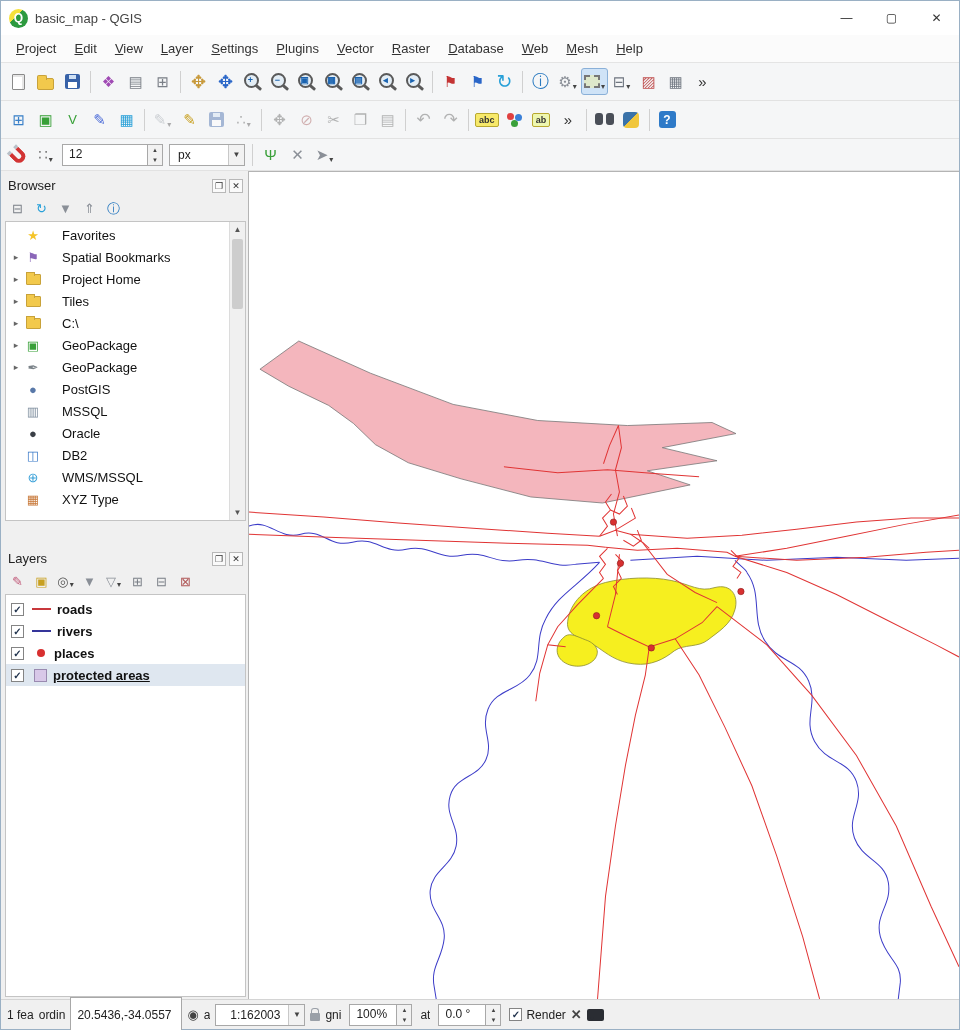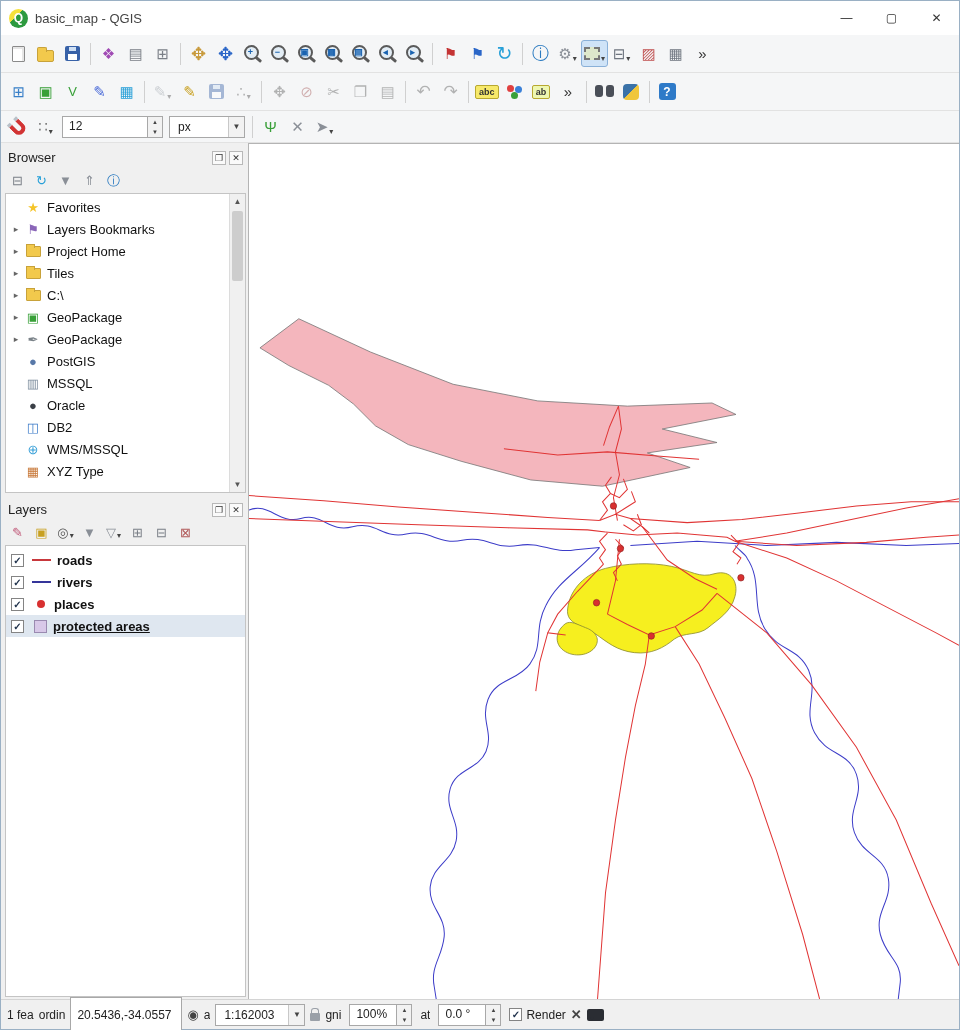--- a/index.html
+++ b/index.html
@@ -69,41 +69,41 @@
   .spin { display: inline-flex; margin: 0 3px; }
   .spin-val { width: 86px; background: #fff; border: 1px solid #a8a8a8; padding: 2px 6px; font-size: 12px; height: 22px; }
   .steppers { display: flex; flex-direction: column; width: 15px; border: 1px solid #a8a8a8; border-left: none; background: #f2f2f2; height: 22px; }
   .steppers span { flex: 1; display: flex; align-items: center; justify-content: center; font-size: 6px; color: #444; }
   .combo { display: inline-flex; margin: 0 3px; border: 1px solid #a8a8a8; background: #fff; height: 22px; align-items: center; }
   .combo-val { padding: 2px 8px; font-size: 12px; min-width: 58px; }
   .combo-arrow { width: 16px; text-align: center; font-size: 8px; color: #444; background: #f2f2f2; align-self: stretch; display: flex; align-items: center; justify-content: center; border-left: 1px solid #c8c8c8; }
 
   
   .main { flex: 1 1 auto; display: flex; min-height: 0; }
-  .panels-col { width: 247px; flex: 0 0 auto; display: flex; flex-direction: column; padding: 4px 2px 2px 4px; background: #f0f0f0; }
+  .panels-col { width: 247px; flex: 0 0 auto; display: flex; flex-direction: column; padding: 4px 2px 2px 4px; background: #f0f0f0; gap: 21px; }
   .panel { display: flex; flex-direction: column; }
   .panel.browser { height: 346px; flex: 0 0 auto; }
   .panel.layers { flex: 1 1 auto; margin-top: 6px; min-height: 0; }
   .panel-header { height: 21px; display: flex; align-items: center; padding: 0 3px; }
   .panel-title { font-size: 13px; color: #222; }
   .panel-hbtns { margin-left: auto; display: flex; gap: 3px; }
   .phbtn { width: 14px; height: 14px; display: flex; align-items: center; justify-content: center; font-size: 9px; color: #333; border: 1px solid #b8b8b8; background: #fafafa; }
   .panel-toolbar { height: 25px; display: flex; align-items: center; gap: 1px; padding: 0 1px; }
   .panel-toolbar .tbtn { min-width: 23px; height: 23px; }
   .panel-toolbar .tglyph { font-size: 13px; }
   .panel-body { flex: 1 1 auto; background: #fff; border: 1px solid #c4c4c4; position: relative; overflow: hidden; min-height: 0; }
 
   
   .tree { padding: 2px 0; }
   .tree-row { height: 22px; display: flex; align-items: center; padding-left: 3px; }
   .tree-arrow { width: 14px; text-align: center; font-size: 9px; color: #666; }
   .tree-icon { width: 20px; display: flex; align-items: center; justify-content: center; font-size: 13px; position: relative; }
   .ic-folder-s { width: 15px; height: 11px; background: #f2c94c; border: 1px solid #c8a23a; border-radius: 1px; position: relative; }
   .ic-folder-s::before { content: ""; position: absolute; top: -3px; left: -1px; width: 7px; height: 3px; background: #f2c94c; border: 1px solid #c8a23a; border-bottom: none; }
-  .tree-label { margin-left: 4px; color: #111; }
+  .tree-label { margin-left: 19px; color: #111; }
 
   
   .vscroll { position: absolute; right: 0; top: 0; bottom: 0; width: 16px; background: #f0f0f0; border-left: 1px solid #dcdcdc; }
   .vs-arrow { position: absolute; left: 0; width: 15px; height: 15px; display: flex; align-items: center; justify-content: center; font-size: 8px; color: #555; }
   .vs-up { top: 0; } .vs-down { bottom: 0; }
   .vs-thumb { position: absolute; left: 2px; top: 17px; width: 11px; height: 70px; background: #cdcdcd; border-radius: 2px; }
 
   
   .layers-list { padding: 3px 0; }
   .layer-row { height: 22px; display: flex; align-items: center; padding-left: 5px; }
@@ -129,21 +129,21 @@
   .statusbar { height: 30px; flex: 0 0 auto; background: #f0f0f0; border-top: 1px solid #d4d4d4; display: flex; align-items: center; padding: 0 6px; gap: 5px; font-size: 12px; color: #222; }
   .locate-box { width: 200px; height: 22px; border: 1px solid #b0b0b0; border-radius: 11px; background: #fff; display: flex; align-items: center; padding: 0 8px; gap: 5px; flex: 0 0 auto; }
   .loc-mag { width: 11px; height: 11px; position: relative; flex: 0 0 auto; }
   .loc-mag::before { content: ""; position: absolute; width: 7px; height: 7px; border: 1.5px solid #888; border-radius: 50%; left: 0; top: 0; }
   .loc-mag::after { content: ""; position: absolute; width: 4px; height: 1.5px; background: #888; right: 0; bottom: 1px; transform: rotate(40deg); }
   .locate-box input { border: none; outline: none; width: 150px; font-size: 12px; font-family: "Liberation Sans", sans-serif; color: #333; background: transparent; }
   .locate-box input::placeholder { color: #8a8a8a; }
   .sb-label { white-space: nowrap; overflow: hidden; }
   .sbox { height: 36px; background: #fff; border: 1px solid #a8a8a8; display: inline-flex; align-items: center; padding: 0 6px; font-size: 12px; white-space: nowrap; text-align: right; }
   .coord-box { width: 112px; }
-  .scale-box { width: 72px; }
+  .scale-box { width: 72px; text-align: right; }
   .sb-icon { font-size: 13px; color: #444; }
   .ic-lock { width: 10px; height: 8px; background: #9aa0a8; border-radius: 1px; position: relative; margin-top: 5px; }
   .ic-lock::before { content: ""; position: absolute; top: -5px; left: 1px; width: 6px; height: 5px; border: 1.5px solid #9aa0a8; border-bottom: none; border-radius: 3px 3px 0 0; }
   .spin.small .spin-val { width: 48px; }
   .render-wrap { display: inline-flex; align-items: center; gap: 4px; }
   .ic-bubble { width: 17px; height: 12px; background: #2a2d33; border-radius: 2px; position: relative; }
   .ic-bubble::after { content: ""; position: absolute; bottom: -4px; left: 3px; width: 0; height: 0; border: 4px solid transparent; border-top-color: #2a2d33; border-left-width: 2px; border-right-width: 2px; }
   .stop-x { font-size: 13px; color: #444; font-weight: bold; }
 </style>
 </head>
@@ -154,20 +154,34 @@
   <div class="titlebar">
     <span class="qgis-logo">Q</span>
     <span class="title-text">basic_map - QGIS</span>
     <div class="win-controls">
       <span class="win-btn">—</span>
       <span class="win-btn">▢</span>
       <span class="win-btn">✕</span>
     </div>
   </div>
 
+  <div class="menubar">
+      <span class="menu-item">Project</span>
+      <span class="menu-item">Edit</span>
+      <span class="menu-item">View</span>
+      <span class="menu-item">Layer</span>
+      <span class="menu-item">Settings</span>
+      <span class="menu-item">Plugins</span>
+      <span class="menu-item">Vector</span>
+      <span class="menu-item">Raster</span>
+      <span class="menu-item">Database</span>
+      <span class="menu-item">Web</span>
+      <span class="menu-item">Mesh</span>
+      <span class="menu-item">Help</span>
+    </div>
 
   <div class="toolbar row1">
       <span class="tbtn">
         <span class="ticon ic-page"></span>
       </span>
       <span class="tbtn">
         <span class="ticon ic-folder"></span>
       </span>
       <span class="tbtn">
         <span class="ticon ic-floppy"></span>
@@ -408,21 +422,21 @@
         <div class="panel-body">
           <div class="tree">
               <div class="tree-row">
                 <span class="tree-arrow"></span>
                 <span class="tree-icon" style="color: rgb(245, 196, 40);">★</span>
                 <span class="tree-label">Favorites</span>
               </div>
               <div class="tree-row">
                 <span class="tree-arrow">▸</span>
                 <span class="tree-icon" style="color: rgb(138, 102, 184);">⚑</span>
-                <span class="tree-label">Layers Bookmarks</span>
+                <span class="tree-label">Spatial Bookmarks</span>
               </div>
               <div class="tree-row">
                 <span class="tree-arrow">▸</span>
                 <span class="tree-icon">
                   <span class="ic-folder-s"></span>
                 </span>
                 <span class="tree-label">Project Home</span>
               </div>
               <div class="tree-row">
                 <span class="tree-arrow">▸</span>

